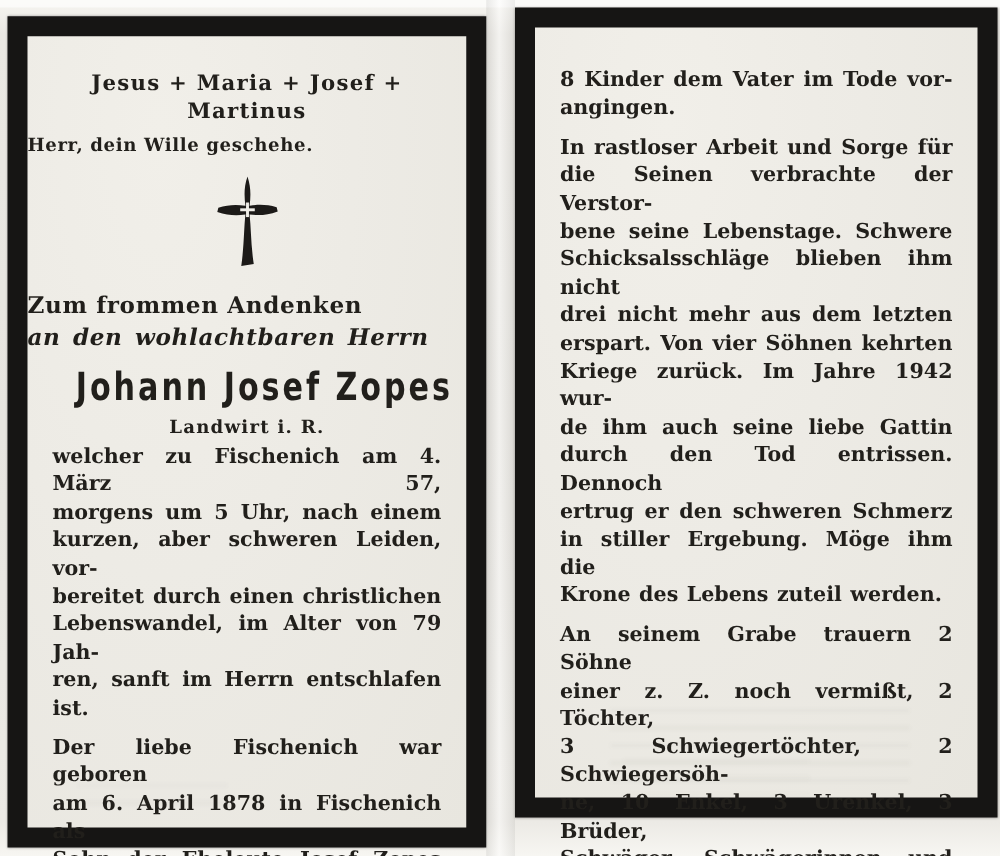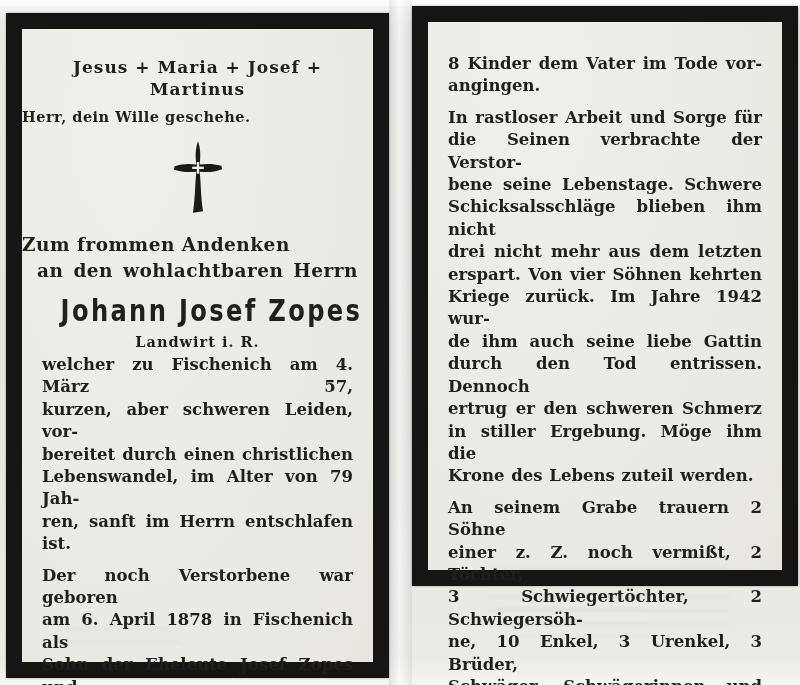--- a/index.html
+++ b/index.html
@@ -8,30 +8,30 @@
     background:linear-gradient(180deg,#f6f5f1 0%,#eae8e3 4%,#e7e5e0 50%,#eceae5 96%,#f7f6f2 100%);
     font-family:"DejaVu Serif", serif;
   }
   .panel{position:absolute;background:#161514;box-shadow:0 0 2px rgba(0,0,0,.35);}
   .panel .inner{
     position:absolute;inset:16px;
     background:radial-gradient(ellipse at 30% 12%, #f1efe9 0%, #edebe5 45%, #e8e6df 100%);
     color:#211f1b;
   }
   .panel-left{left:6px;top:13px;width:383px;height:665px;}
-  .panel-right{left:412px;top:6px;width:386px;height:580px;}
+  .panel-right{left:412px;top:6px;width:386px;height:648px;}
   .fold{position:absolute;left:389px;top:0;width:23px;height:685px;
     background:linear-gradient(90deg,rgba(0,0,0,.07),rgba(255,255,255,.45) 45%,rgba(0,0,0,.06));}
   .edge-strip{position:absolute;left:0;top:0;width:800px;height:6px;background:rgba(255,255,255,.6);}
 
   .invocation{margin-top:27px;text-align:center;font-weight:bold;font-size:17px;line-height:22px;letter-spacing:1px;}
   .motto{margin-top:7px;text-align:left;padding-right:26px;font-weight:bold;font-size:14.5px;line-height:19px;letter-spacing:.5px;}
   .cross-wrap{margin-top:15px;height:72px;text-align:center;}
   .ded1{margin-top:20px;font-weight:bold;font-size:18.5px;line-height:24px;letter-spacing:.5px;}
-  .ded2{margin-top:2px;text-align:center;font-weight:bold;font-size:18.5px;line-height:24px;word-spacing:3px;letter-spacing:.5px;}
+  .ded2{margin-top:2px;font-weight:bold;font-size:18.5px;line-height:24px;word-spacing:3px;letter-spacing:.5px;font-style:italic;}
   .name{margin-top:8px;text-align:center;font-family:"DejaVu Sans",sans-serif;font-weight:bold;
     font-size:31px;line-height:38px;letter-spacing:3px;transform:scaleX(.78);transform-origin:50% 50%;white-space:nowrap;}
   .occupation{margin-top:4px;text-align:center;font-weight:bold;font-size:14.5px;line-height:18px;letter-spacing:1px;}
 
   .para{padding:0 20px;}
   .p-left1{margin-top:3px;}
   .p-left2{margin-top:9px;}
   .p-right1{margin-top:31px;}
   .p-right2{margin-top:9px;}
   .p-right3{margin-top:9px;}
@@ -60,27 +60,28 @@
         <rect x="23" y="30.6" width="14" height="2.8" fill="#efede7"></rect>
         <rect x="28.6" y="25" width="2.8" height="14" fill="#efede7"></rect>
       </svg>
     </div>
     <div class="ded1">Zum frommen Andenken</div>
     <div class="ded2">an den wohlachtbaren Herrn</div>
     <div class="name">Johann Josef Zopes</div>
     <div class="occupation">Landwirt i. R.</div>
     <div class="para p-left1">
         <div class="tline">welcher zu Fischenich am 4. März 57,</div>
+        <div class="tline">morgens um 5 Uhr, nach einem</div>
         <div class="tline">kurzen, aber schweren Leiden, vor-</div>
         <div class="tline">bereitet durch einen christlichen</div>
         <div class="tline">Lebenswandel, im Alter von 79 Jah-</div>
         <div class="tline tlast">ren, sanft im Herrn entschlafen ist.</div>
       </div>
     <div class="para p-left2">
-        <div class="tline">Der noch Verstorbene war geboren</div>
+        <div class="tline">Der liebe Fischenich war geboren</div>
         <div class="tline">am 6. April 1878 in Fischenich als</div>
         <div class="tline">Sohn der Eheleute Josef Zopes und</div>
       </div>
     <div class="smudge sm2"></div>
   </div>
 </div>
 
 <div class="panel panel-right">
   <div class="inner">
     <div class="para p-right1">

